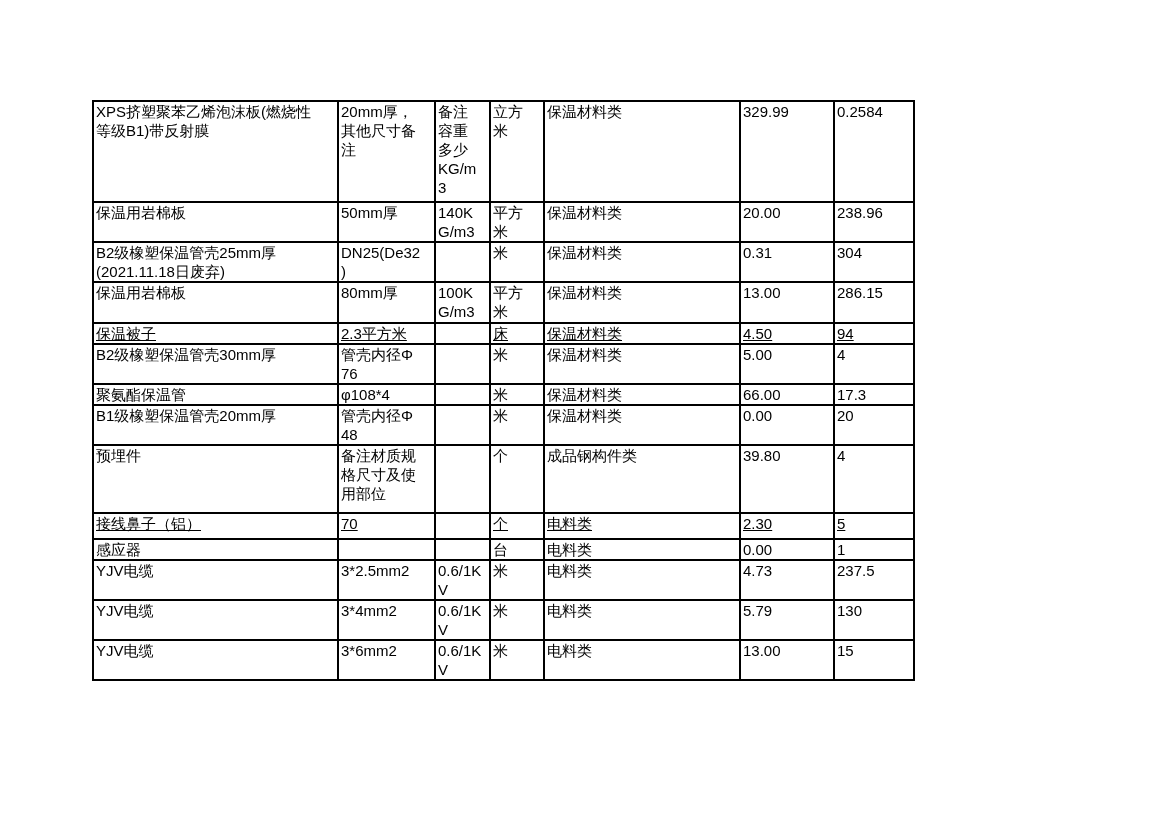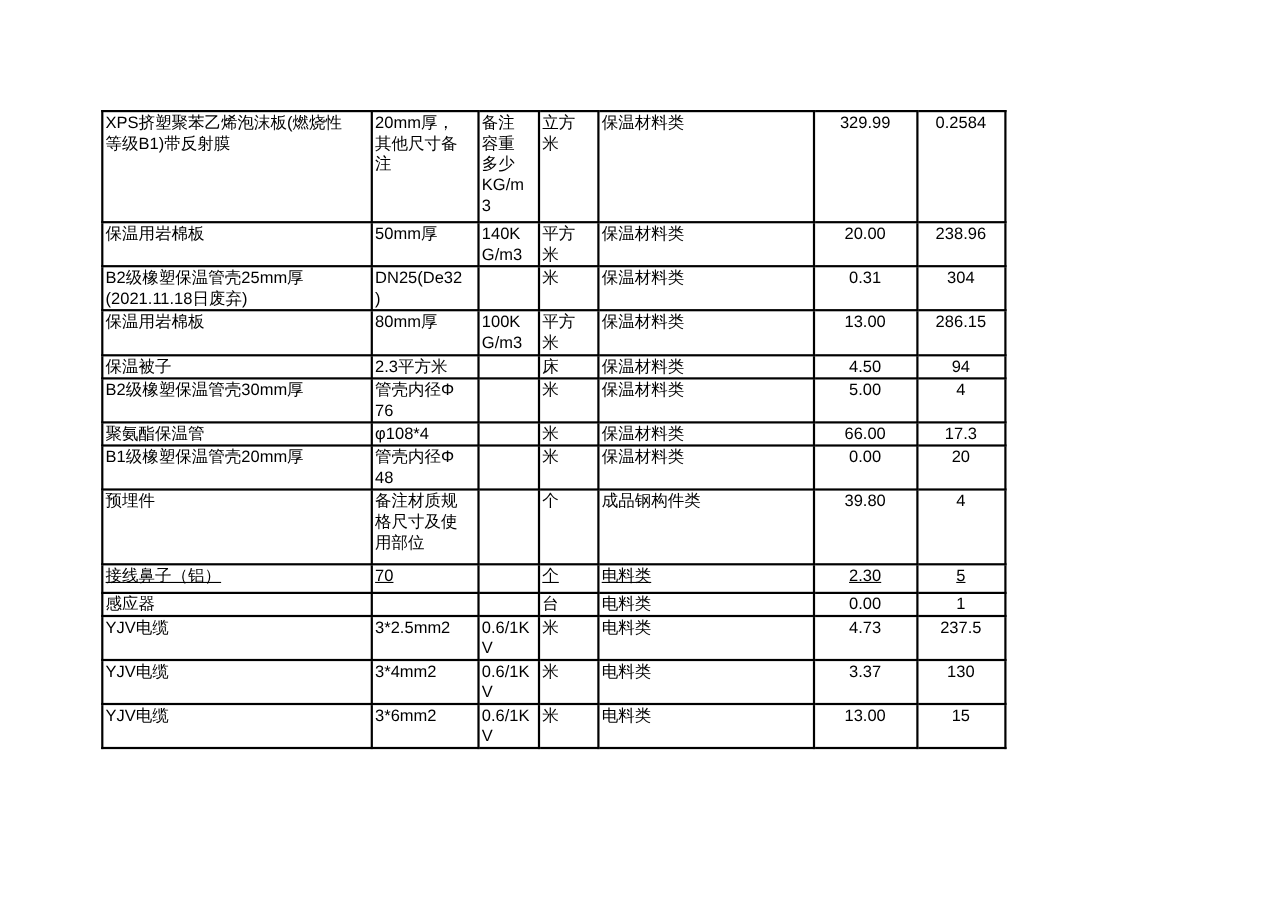--- a/index.html
+++ b/index.html
@@ -28,21 +28,21 @@
     vertical-align: top;
     padding: 0 2px;
     font-size: 15px;
     line-height: 19px;
     color: #000000;
     white-space: pre-wrap;
     overflow: hidden;
   }
   table.materials td.col-price,
   table.materials td.col-qty {
-    text-align: center;
+    text-align: left;
     padding-right: 3px;
     white-space: nowrap;
   }
 </style>
 </head>
 <body>
 
 <div class="sheet">
   <table class="materials">
     <colgroup>
@@ -98,21 +98,21 @@
           <td class="col-name">保温用岩棉板</td>
           <td class="col-spec">80mm厚</td>
           <td class="col-note">100K
 G/m3</td>
           <td class="col-unit">平方
 米</td>
           <td class="col-category">保温材料类</td>
           <td class="col-price">13.00</td>
           <td class="col-qty">286.15</td>
         </tr>
-        <tr style="height: 20px;">
+        <tr style="height: 20px; text-decoration: underline;">
           <td class="col-name">保温被子</td>
           <td class="col-spec">2.3平方米</td>
           <td class="col-note"></td>
           <td class="col-unit">床</td>
           <td class="col-category">保温材料类</td>
           <td class="col-price">4.50</td>
           <td class="col-qty">94</td>
         </tr>
         <tr style="height: 40px; border-radius: 10px;">
           <td class="col-name">B2级橡塑保温管壳30mm厚</td>
@@ -182,21 +182,21 @@
           <td class="col-price">4.73</td>
           <td class="col-qty">237.5</td>
         </tr>
         <tr style="height: 38px;">
           <td class="col-name">YJV电缆</td>
           <td class="col-spec">3*4mm2</td>
           <td class="col-note">0.6/1K
 V</td>
           <td class="col-unit">米</td>
           <td class="col-category">电料类</td>
-          <td class="col-price">3.37</td>
+          <td class="col-price">5.79</td>
           <td class="col-qty">130</td>
         </tr>
         <tr style="height: 40px;">
           <td class="col-name">YJV电缆</td>
           <td class="col-spec">3*6mm2</td>
           <td class="col-note">0.6/1K
 V</td>
           <td class="col-unit">米</td>
           <td class="col-category">电料类</td>
           <td class="col-price">13.00</td>

